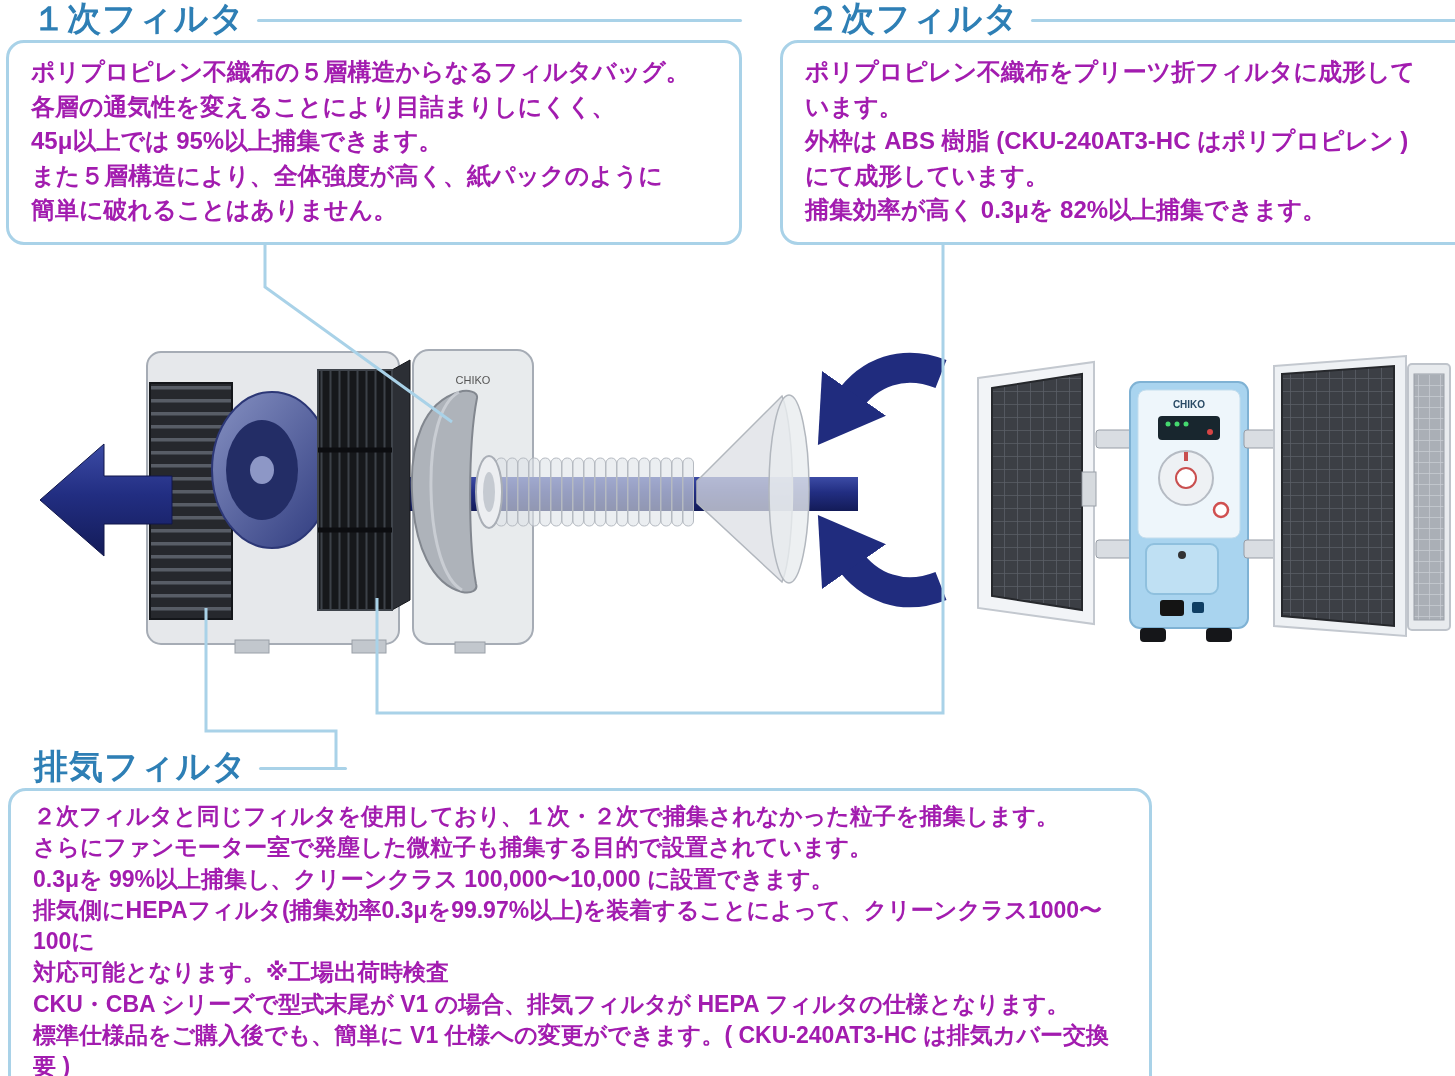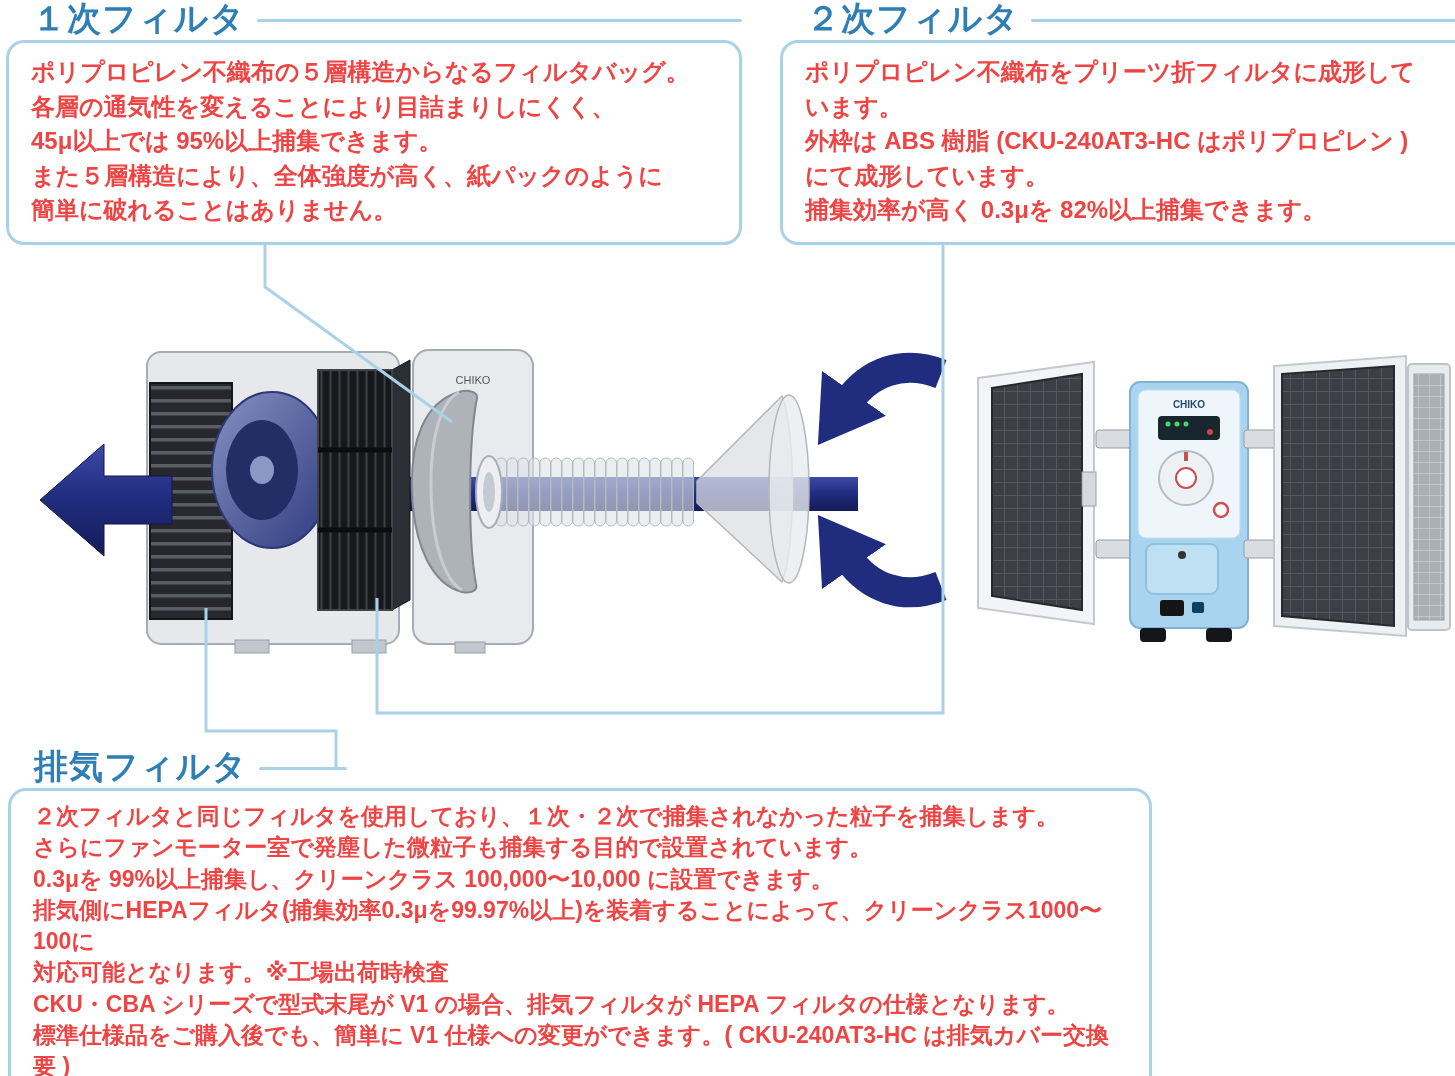--- a/index.html
+++ b/index.html
@@ -28,21 +28,21 @@
     background: #ffffff;
     border: 3px solid #a9d2e8;
     border-radius: 18px;
     padding: 12px 22px 14px;
     margin-top: 2px;
   }
   .body {
     font-size: 24px;
     font-weight: bold;
     line-height: 1.44;
-    color: #ef4444;
+    color: #a21caf;
     white-space: pre-line;
   }
   #c1 { left: 6px; top: 0; width: 736px; }
   #c2 { left: 780px; top: 0; width: 726px; }
   #c3 { left: 8px; top: 748px; width: 1144px; }
   #c3 .box { padding: 10px 22px 28px; }
   #c3 .body { font-size: 23px; line-height: 1.36; }
 </style>
 </head>
 <body>

